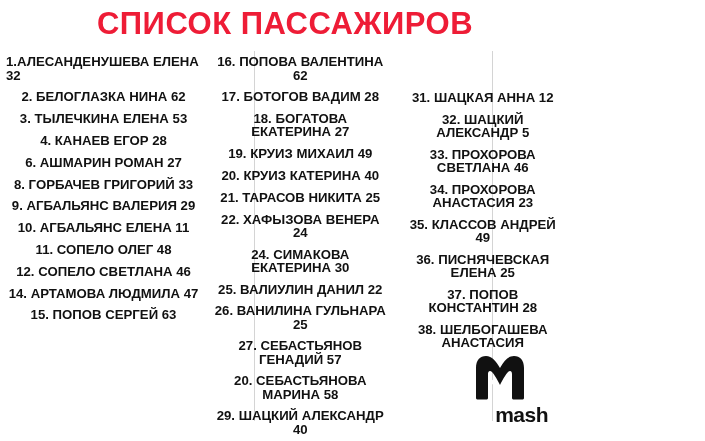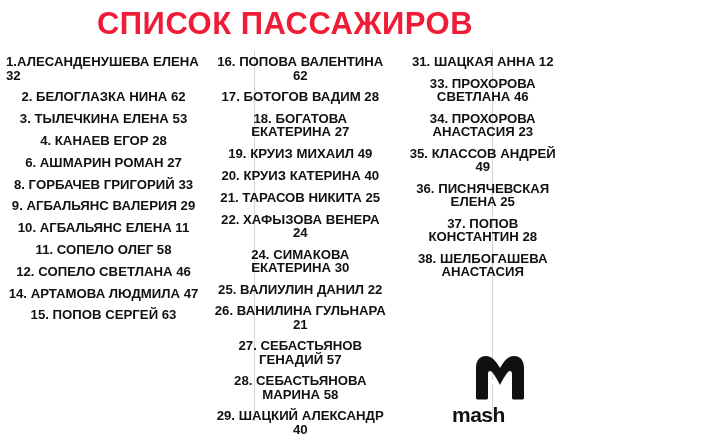--- a/index.html
+++ b/index.html
@@ -38,21 +38,21 @@
     box-sizing: border-box;
     position: relative;
     height: 380px;
   }
   .col {
     position: relative;
     box-sizing: border-box;
   }
   .col-1 { width: 252px; padding-right: 6px; }
   .col-2 { width: 232px; padding-left: 6px; padding-right: 6px; }
-  .col-3 { width: 213px; padding-left: 8px; }
+  .col-3 { width: 213px; padding-left: 8px; margin-top: 36px; }
   .divider {
     position: absolute;
     top: 0;
     width: 1px;
     background: #d4d4d4;
     height: 370px;
   }
   .div-1 { left: 254px; }
   .div-2 { left: 492px; }
   ul.list {
@@ -71,21 +71,21 @@
     white-space: normal;
   }
   .col-1 ul.list li.first {
     text-align: left;
   }
   #logo {
     position: absolute;
     right: 22px;
     bottom: 14px;
     width: 96px;
-    text-align: left;
+    text-align: right;
   }
   #logo .mark {
     width: 60px;
     height: 46px;
     margin: 0 auto 3px auto;
     position: relative;
   }
   #logo .mark svg { display: block; }
   #logo .wordmark {
     font-size: 21px;
@@ -107,53 +107,54 @@
     <div class="col col-1">
       <ul class="list">
         <li class="first">1.АЛЕСАНДЕНУШЕВА ЕЛЕНА 32</li>
         <li>2. БЕЛОГЛАЗКА НИНА 62</li>
         <li>3. ТЫЛЕЧКИНА ЕЛЕНА 53</li>
         <li>4. КАНАЕВ ЕГОР 28</li>
         <li>6. АШМАРИН РОМАН 27</li>
         <li>8. ГОРБАЧЕВ ГРИГОРИЙ 33</li>
         <li>9. АГБАЛЬЯНС ВАЛЕРИЯ 29</li>
         <li>10. АГБАЛЬЯНС ЕЛЕНА 11</li>
-        <li>11. СОПЕЛО ОЛЕГ 58</li>
+        <li>11. СОПЕЛО ОЛЕГ 48</li>
         <li>12. СОПЕЛО СВЕТЛАНА 46</li>
         <li>14. АРТАМОВА ЛЮДМИЛА 47</li>
         <li>15. ПОПОВ СЕРГЕЙ 63</li>
       </ul>
     </div>
 
     <div class="divider div-1"></div>
 
     <div class="col col-2">
       <ul class="list">
         <li>16. ПОПОВА ВАЛЕНТИНА 62</li>
         <li>17. БОТОГОВ ВАДИМ 28</li>
         <li>18. БОГАТОВА ЕКАТЕРИНА 27</li>
         <li>19. КРУИЗ МИХАИЛ 49</li>
         <li>20. КРУИЗ КАТЕРИНА 40</li>
         <li>21. ТАРАСОВ НИКИТА 25</li>
         <li>22. ХАФЫЗОВА ВЕНЕРА 24</li>
         <li>24. СИМАКОВА ЕКАТЕРИНА 30</li>
         <li>25. ВАЛИУЛИН ДАНИЛ 22</li>
-        <li>26. ВАНИЛИНА ГУЛЬНАРА 21</li>
+        <li>26. ВАНИЛИНА ГУЛЬНАРА 25</li>
         <li>27. СЕБАСТЬЯНОВ ГЕНАДИЙ  57</li>
-        <li>28. СЕБАСТЬЯНОВА МАРИНА 58</li>
+        <li>20. СЕБАСТЬЯНОВА МАРИНА 58</li>
         <li>29. ШАЦКИЙ АЛЕКСАНДР 40</li>
         <li>30. ШАЦКАЯ ТАТЬЯНА 41</li>
       </ul>
     </div>
 
     <div class="divider div-2"></div>
 
     <div class="col col-3">
       <ul class="list">
         <li>31. ШАЦКАЯ АННА 12</li>
+        <li>32. ШАЦКИЙ АЛЕКСАНДР 5</li>
         <li>33. ПРОХОРОВА СВЕТЛАНА 46</li>
         <li>34. ПРОХОРОВА АНАСТАСИЯ 23</li>
         <li>35. КЛАССОВ АНДРЕЙ 49</li>
         <li>36. ПИСНЯЧЕВСКАЯ ЕЛЕНА 25</li>
         <li>37. ПОПОВ КОНСТАНТИН 28</li>
         <li>38. ШЕЛБОГАШЕВА АНАСТАСИЯ</li>
       </ul>
     </div>
 
   </div>

